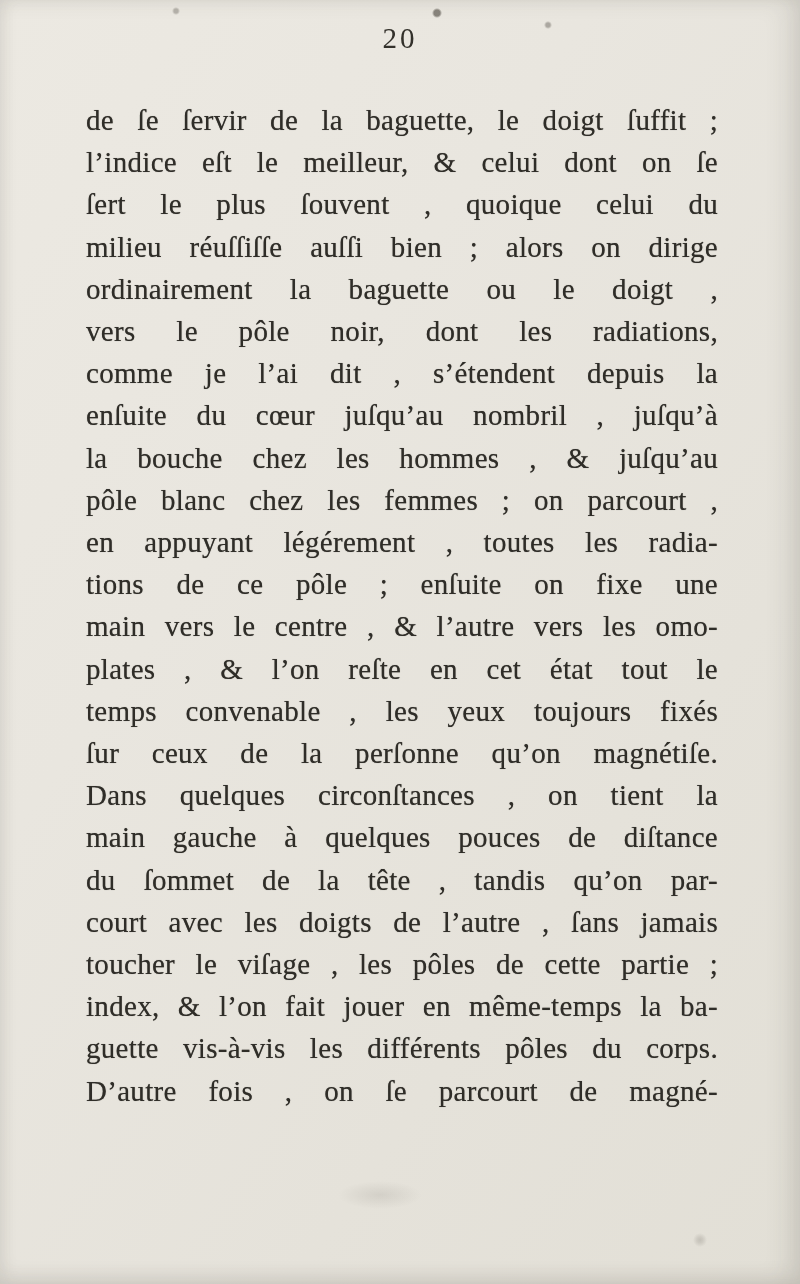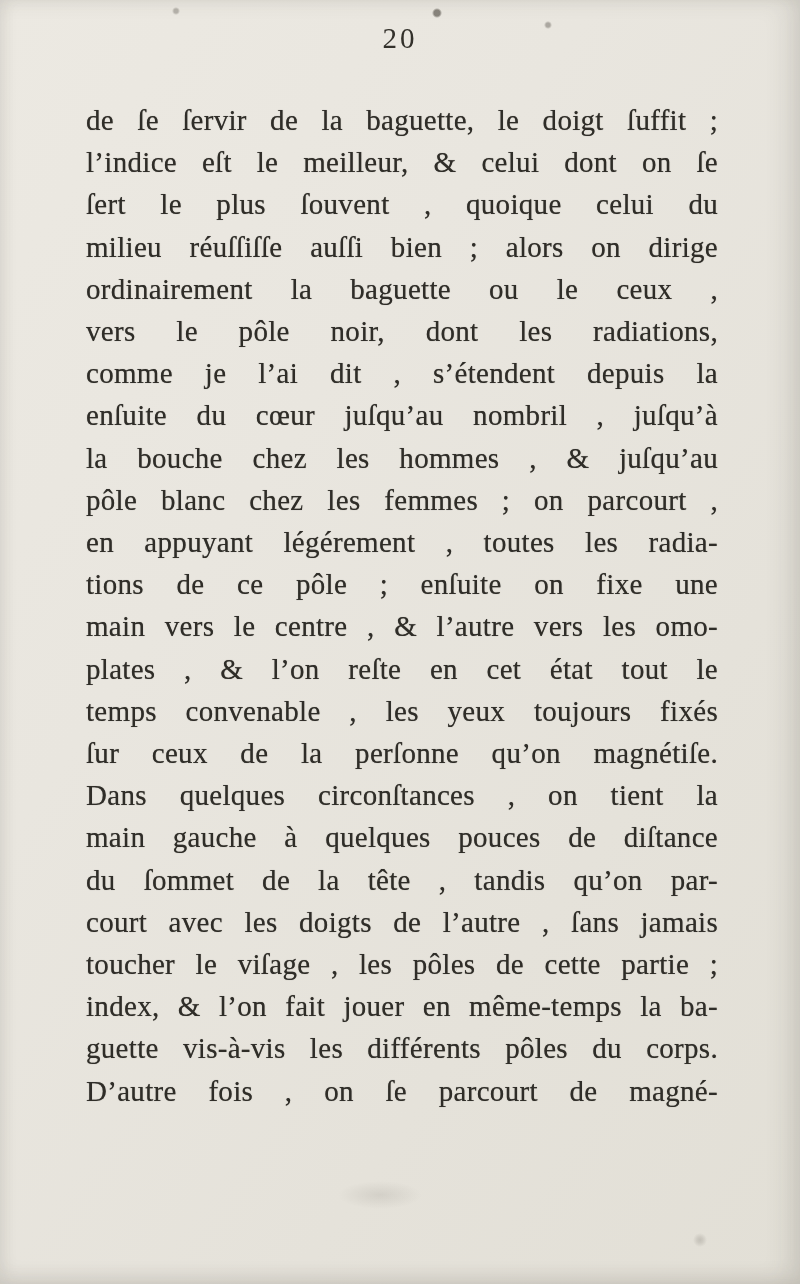--- a/index.html
+++ b/index.html
@@ -68,21 +68,21 @@
 
 <div class="page">
 
   <div class="page-number">20</div>
 
   <div class="text-block">
     <div class="line">de ſe ſervir de la baguette, le doigt ſuffit ;</div>
     <div class="line">l’indice eſt le meilleur, &amp; celui dont on ſe</div>
     <div class="line">ſert le plus ſouvent , quoique celui du</div>
     <div class="line">milieu réuſſiſſe auſſi bien ; alors on dirige</div>
-    <div class="line">ordinairement la baguette ou le ceux ,</div>
+    <div class="line">ordinairement la baguette ou le doigt ,</div>
     <div class="line">vers le pôle noir, dont les radiations,</div>
     <div class="line">comme je l’ai dit , s’étendent depuis la</div>
     <div class="line">enſuite du cœur juſqu’au nombril , juſqu’à</div>
     <div class="line">la bouche chez les hommes , &amp; juſqu’au</div>
     <div class="line">pôle blanc chez les femmes ; on parcourt ,</div>
     <div class="line">en appuyant légérement , toutes les radia-</div>
     <div class="line">tions de ce pôle ; enſuite on fixe une</div>
     <div class="line">main vers le centre , &amp; l’autre vers les omo-</div>
     <div class="line">plates , &amp; l’on reſte en cet état tout le</div>
     <div class="line">temps convenable , les yeux toujours fixés</div>

